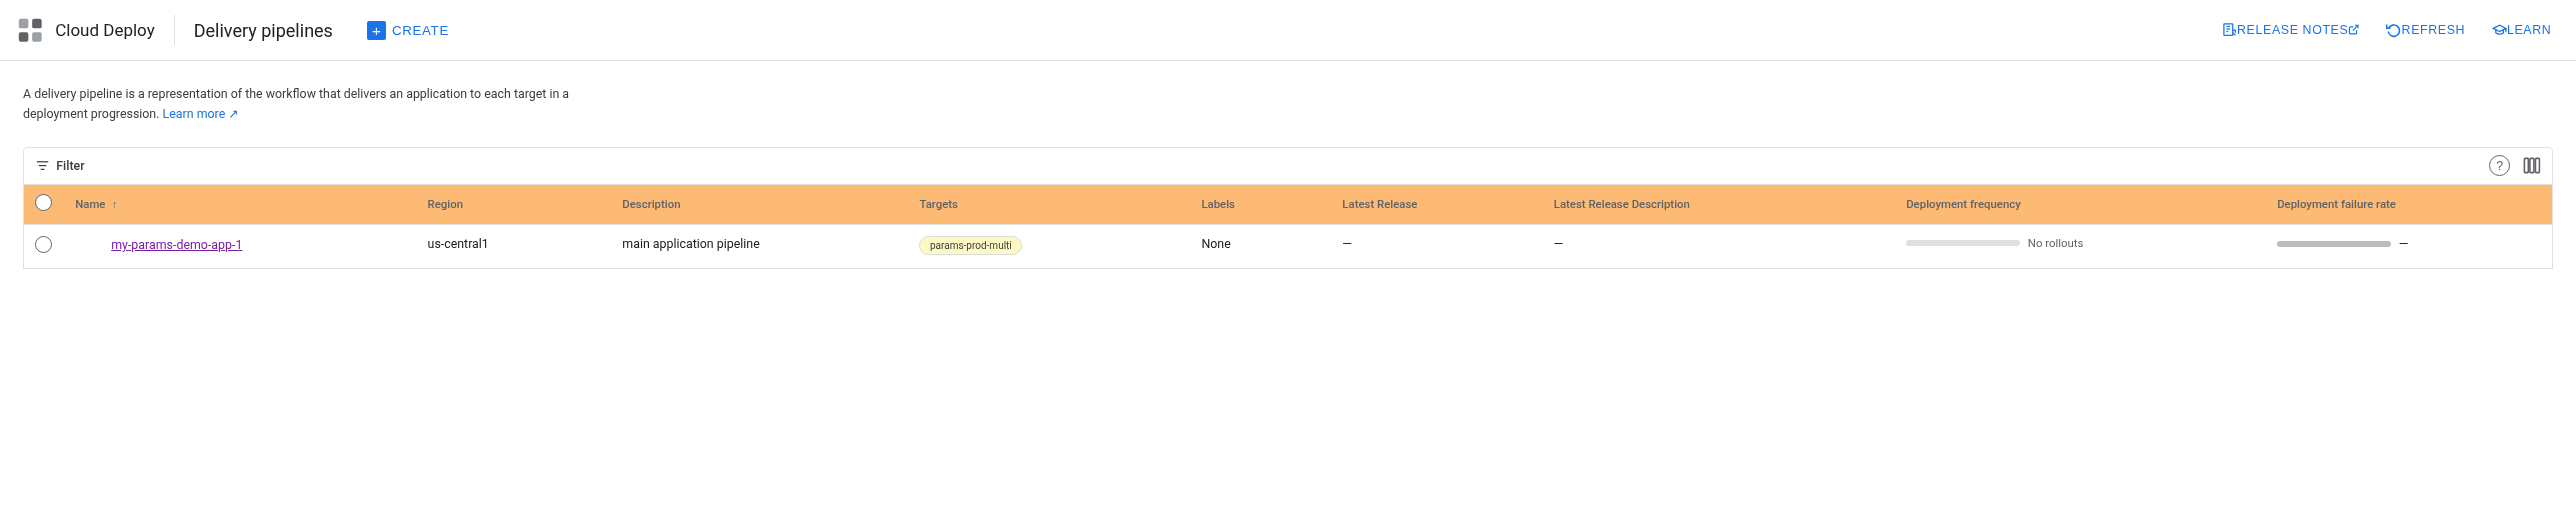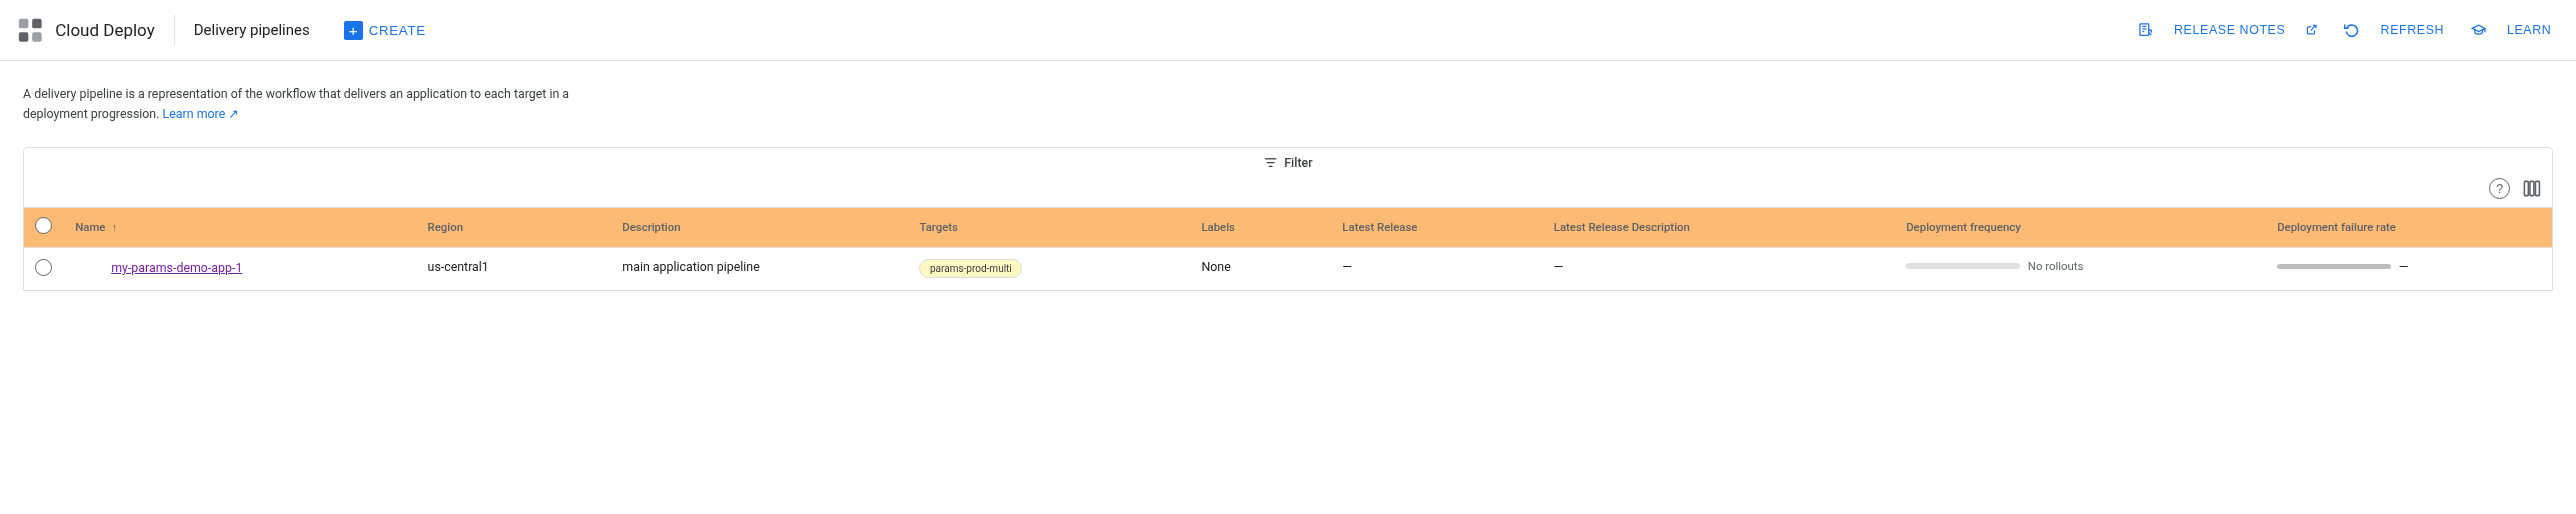--- a/index.html
+++ b/index.html
@@ -26,21 +26,21 @@
       width: 30.5px;
       height: 30.5px;
     }
     .header-title {
       font-size: 17px;
       font-weight: 400;
       color: #202124;
       white-space: nowrap;
     }
     .header-page-title {
-      font-size: 15px;
+      font-size: 18px;
       font-weight: 400;
       color: #202124;
       margin-right: 23px;
       white-space: nowrap;
     }
     .create-btn {
       display: flex;
       align-items: center;
       gap: 5.7px;
       color: #1a73e8;
@@ -66,21 +66,21 @@
     }
     .header-spacer { flex: 1; }
     .header-actions {
       display: flex;
       align-items: center;
       gap: 7.6px;
     }
     .header-action-btn {
       display: flex;
       align-items: center;
-      gap: 21px;
+      gap: 0;
       color: #1a73e8;
       font-size: 12.4px;
       font-weight: 500;
       letter-spacing: 0.05em;
       background: none;
       border: none;
       cursor: pointer;
       padding: 7.6px 9.5px;
       text-transform: uppercase;
     }
@@ -106,21 +106,20 @@
 
     
     .filter-bar {
       display: flex;
       align-items: center;
       border: 1px solid #e0e0e0;
       border-radius: 3.8px 3.8px 0 0;
       padding: 7.6px 11.4px;
       gap: 7.6px;
       background: #fff;
-      flex-direction: column;
     }
     .filter-icon-area {
       display: flex;
       align-items: center;
       gap: 5.7px;
       color: #3c4043;
       font-size: 12.4px;
       font-weight: 500;
     }
     .filter-input {

